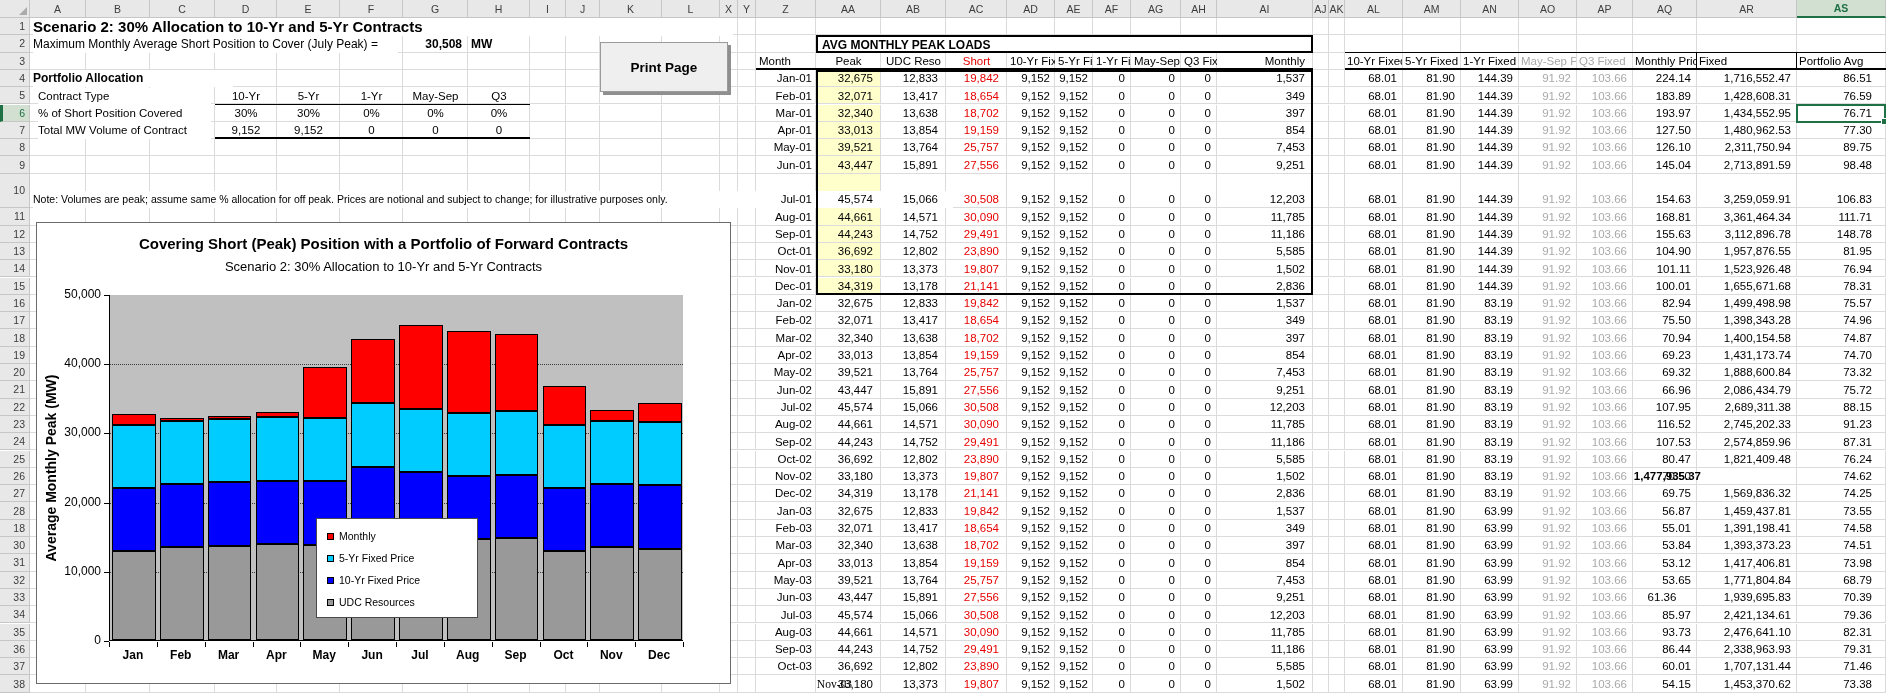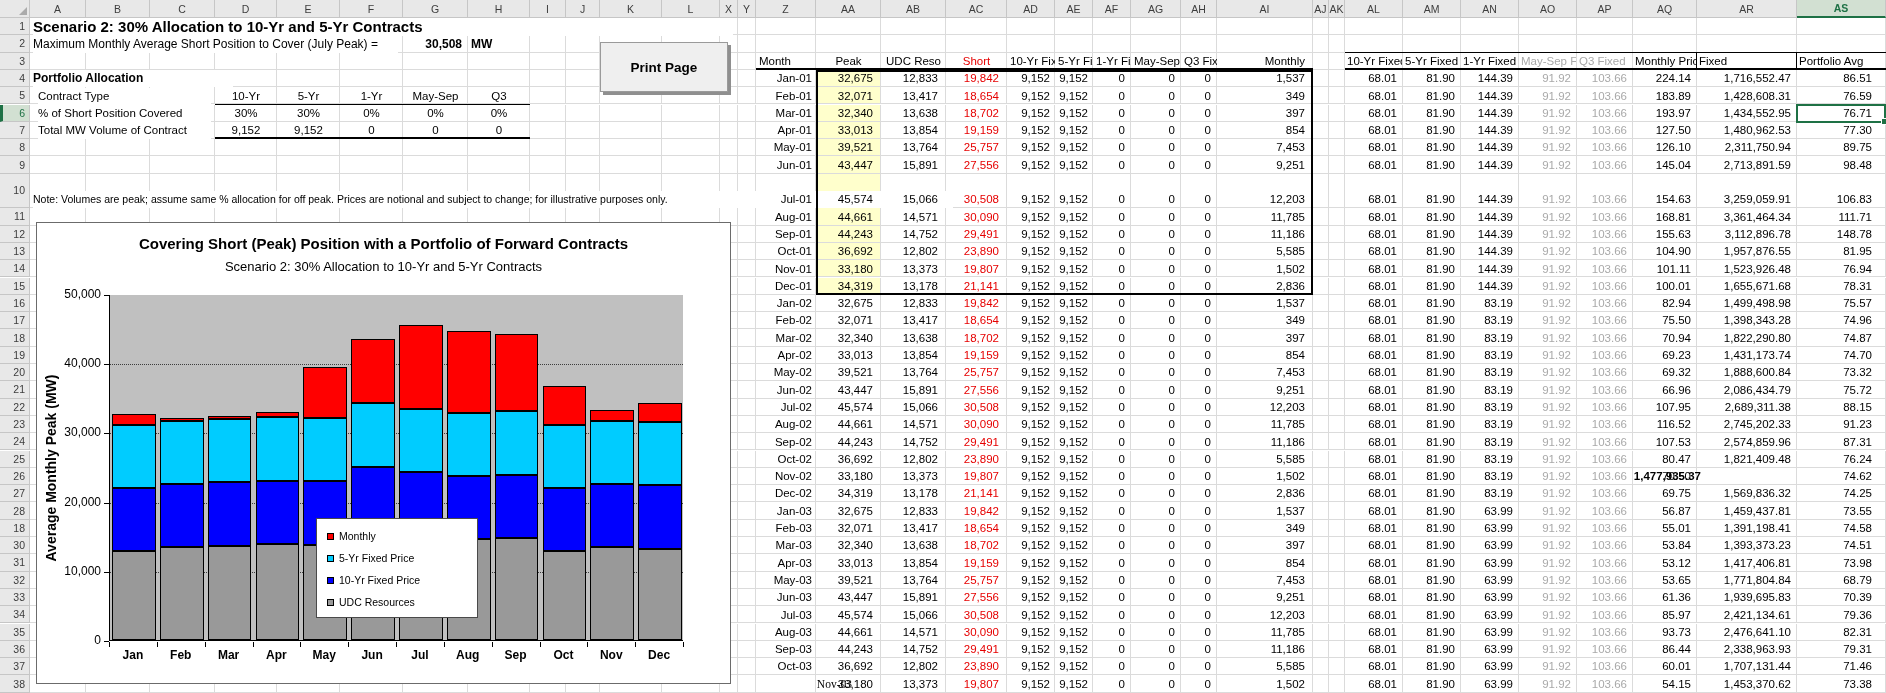--- a/index.html
+++ b/index.html
@@ -62,20 +62,21 @@
 <body>
 
 <div id="app">
 
   <div class="ov wbg" id="title-cell" style="left: 33px; top: 18px; width: 700px; height: 18px;">Scenario 2: 30% Allocation to 10-Yr and 5-Yr Contracts</div>
   <div class="ov wbg" id="maxshort-label" style="left: 33px; top: 35.6px; width: 365px; height: 17px;">Maximum Monthly Average Short Position to Cover (July Peak) =</div>
   <div class="ov" id="maxshort-value" style="left: 403px; top: 35.6px; width: 59px; height: 17px;">30,508</div>
   <div class="ov" id="maxshort-unit" style="left: 471px; top: 35.6px; width: 40px; height: 17px;">MW</div>
   <div class="ov wbg" id="pa-title" style="left: 33px; top: 70.2px; width: 200px; height: 17px;">Portfolio Allocation</div>
   <div class="ov wbg" id="note-cell" style="left: 33px; top: 191.3px; width: 920px; height: 17px;">Note: Volumes are peak; assume same % allocation for off peak.  Prices are notional and subject to change; for illustrative purposes only.</div>
+  <div class="titlebox" id="mt-titlebox" style="left: 816px; top: 35.3px; width: 497px; height: 17.3px;">AVG MONTHLY PEAK LOADS</div>
 
   <button class="print-btn">Print Page</button>
 
   <div class="chart">
     <div class="chart-title">Covering Short (Peak) Position with a Portfolio of Forward Contracts</div>
     <div class="chart-subtitle">Scenario 2: 30% Allocation to 10-Yr and 5-Yr Contracts</div>
     <div class="y-axis-title">Average Monthly Peak (MW)</div>
     <div class="plot" id="plot">
         <div class="gridline" style="top: 276.8px;"></div>
         <div class="gridline" style="top: 207.6px;"></div>
@@ -2061,21 +2062,21 @@
     <div class="ov tr gray" style="left: 1577px; top: 312.4px; width: 50px; height: 17px; position: absolute;">103.66</div>
     <div class="ov tr" style="left: 1633px; top: 312.4px; width: 58px; height: 17px; position: absolute;">75.50</div>
     <div class="ov tr" style="left: 1697px; top: 312.4px; width: 94px; height: 17px; position: absolute;">1,398,343.28</div>
     <div class="ov tr" style="left: 1797px; top: 312.4px; width: 75px; height: 17px; position: absolute;">74.96</div>
     <div class="ov tr" style="left: 1345px; top: 329.7px; width: 52px; height: 17px; position: absolute;">68.01</div>
     <div class="ov tr" style="left: 1403px; top: 329.7px; width: 52px; height: 17px; position: absolute;">81.90</div>
     <div class="ov tr" style="left: 1461px; top: 329.7px; width: 52px; height: 17px; position: absolute;">83.19</div>
     <div class="ov tr gray" style="left: 1519px; top: 329.7px; width: 52px; height: 17px; position: absolute;">91.92</div>
     <div class="ov tr gray" style="left: 1577px; top: 329.7px; width: 50px; height: 17px; position: absolute;">103.66</div>
     <div class="ov tr" style="left: 1633px; top: 329.7px; width: 58px; height: 17px; position: absolute;">70.94</div>
-    <div class="ov tr" style="left: 1697px; top: 329.7px; width: 94px; height: 17px; position: absolute;">1,822,290.80</div>
+    <div class="ov tr" style="left: 1697px; top: 329.7px; width: 94px; height: 17px; position: absolute;">1,400,154.58</div>
     <div class="ov tr" style="left: 1797px; top: 329.7px; width: 75px; height: 17px; position: absolute;">74.87</div>
     <div class="ov tr" style="left: 1345px; top: 347px; width: 52px; height: 17px; position: absolute;">68.01</div>
     <div class="ov tr" style="left: 1403px; top: 347px; width: 52px; height: 17px; position: absolute;">81.90</div>
     <div class="ov tr" style="left: 1461px; top: 347px; width: 52px; height: 17px; position: absolute;">83.19</div>
     <div class="ov tr gray" style="left: 1519px; top: 347px; width: 52px; height: 17px; position: absolute;">91.92</div>
     <div class="ov tr gray" style="left: 1577px; top: 347px; width: 50px; height: 17px; position: absolute;">103.66</div>
     <div class="ov tr" style="left: 1633px; top: 347px; width: 58px; height: 17px; position: absolute;">69.23</div>
     <div class="ov tr" style="left: 1697px; top: 347px; width: 94px; height: 17px; position: absolute;">1,431,173.74</div>
     <div class="ov tr" style="left: 1797px; top: 347px; width: 75px; height: 17px; position: absolute;">74.70</div>
     <div class="ov tr" style="left: 1345px; top: 364.3px; width: 52px; height: 17px; position: absolute;">68.01</div>
@@ -2180,21 +2181,21 @@
     <div class="ov tr gray" style="left: 1519px; top: 571.9px; width: 52px; height: 17px; position: absolute;">91.92</div>
     <div class="ov tr gray" style="left: 1577px; top: 571.9px; width: 50px; height: 17px; position: absolute;">103.66</div>
     <div class="ov tr" style="left: 1633px; top: 571.9px; width: 58px; height: 17px; position: absolute;">53.65</div>
     <div class="ov tr" style="left: 1697px; top: 571.9px; width: 94px; height: 17px; position: absolute;">1,771,804.84</div>
     <div class="ov tr" style="left: 1797px; top: 571.9px; width: 75px; height: 17px; position: absolute;">68.79</div>
     <div class="ov tr" style="left: 1345px; top: 589.2px; width: 52px; height: 17px; position: absolute;">68.01</div>
     <div class="ov tr" style="left: 1403px; top: 589.2px; width: 52px; height: 17px; position: absolute;">81.90</div>
     <div class="ov tr" style="left: 1461px; top: 589.2px; width: 52px; height: 17px; position: absolute;">63.99</div>
     <div class="ov tr gray" style="left: 1519px; top: 589.2px; width: 52px; height: 17px; position: absolute;">91.92</div>
     <div class="ov tr gray" style="left: 1577px; top: 589.2px; width: 50px; height: 17px; position: absolute;">103.66</div>
-    <div class="ov tr" style="left: 1633px; top: 589.2px; width: 58px; height: 17px; position: absolute;">61.36</div>
+    <div class="ov tr" style="left: 1633px; top: 589.2px; width: 58px; height: 17px; position: absolute; text-align: center;">61.36</div>
     <div class="ov tr" style="left: 1697px; top: 589.2px; width: 94px; height: 17px; position: absolute;">1,939,695.83</div>
     <div class="ov tr" style="left: 1797px; top: 589.2px; width: 75px; height: 17px; position: absolute;">70.39</div>
     <div class="ov tr" style="left: 1345px; top: 606.5px; width: 52px; height: 17px; position: absolute;">68.01</div>
     <div class="ov tr" style="left: 1403px; top: 606.5px; width: 52px; height: 17px; position: absolute;">81.90</div>
     <div class="ov tr" style="left: 1461px; top: 606.5px; width: 52px; height: 17px; position: absolute;">63.99</div>
     <div class="ov tr gray" style="left: 1519px; top: 606.5px; width: 52px; height: 17px; position: absolute;">91.92</div>
     <div class="ov tr gray" style="left: 1577px; top: 606.5px; width: 50px; height: 17px; position: absolute;">103.66</div>
     <div class="ov tr" style="left: 1633px; top: 606.5px; width: 58px; height: 17px; position: absolute;">85.97</div>
     <div class="ov tr" style="left: 1697px; top: 606.5px; width: 94px; height: 17px; position: absolute;">2,421,134.61</div>
     <div class="ov tr" style="left: 1797px; top: 606.5px; width: 75px; height: 17px; position: absolute;">79.36</div>

